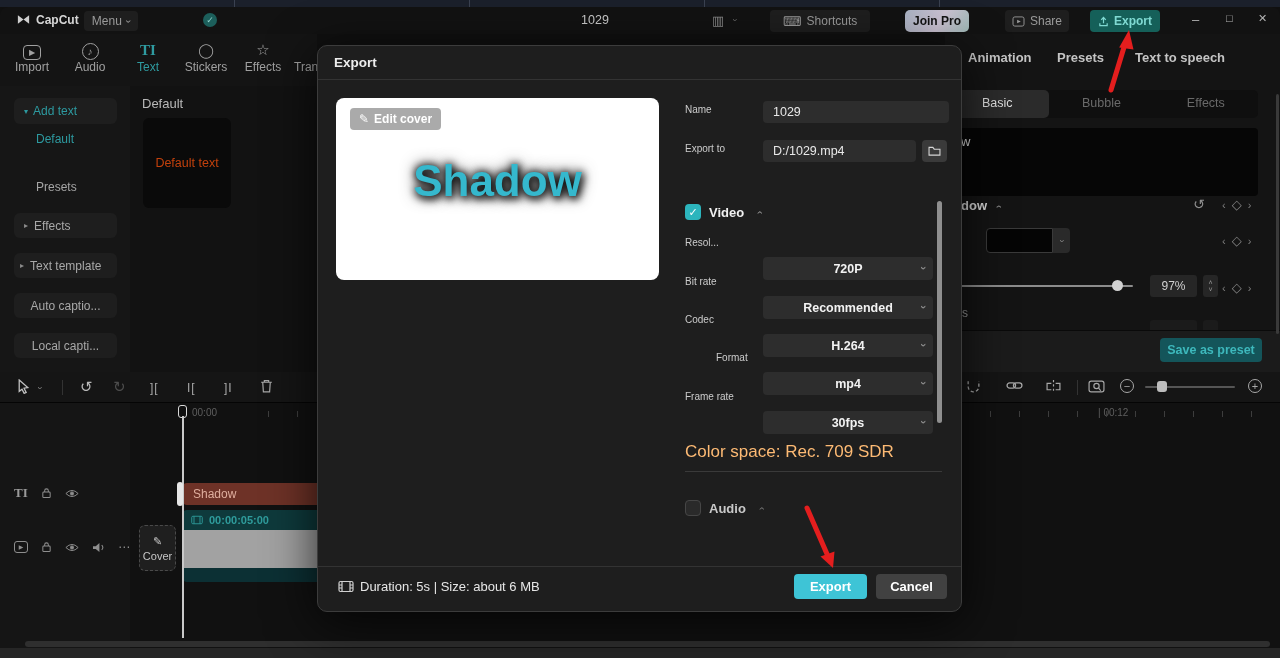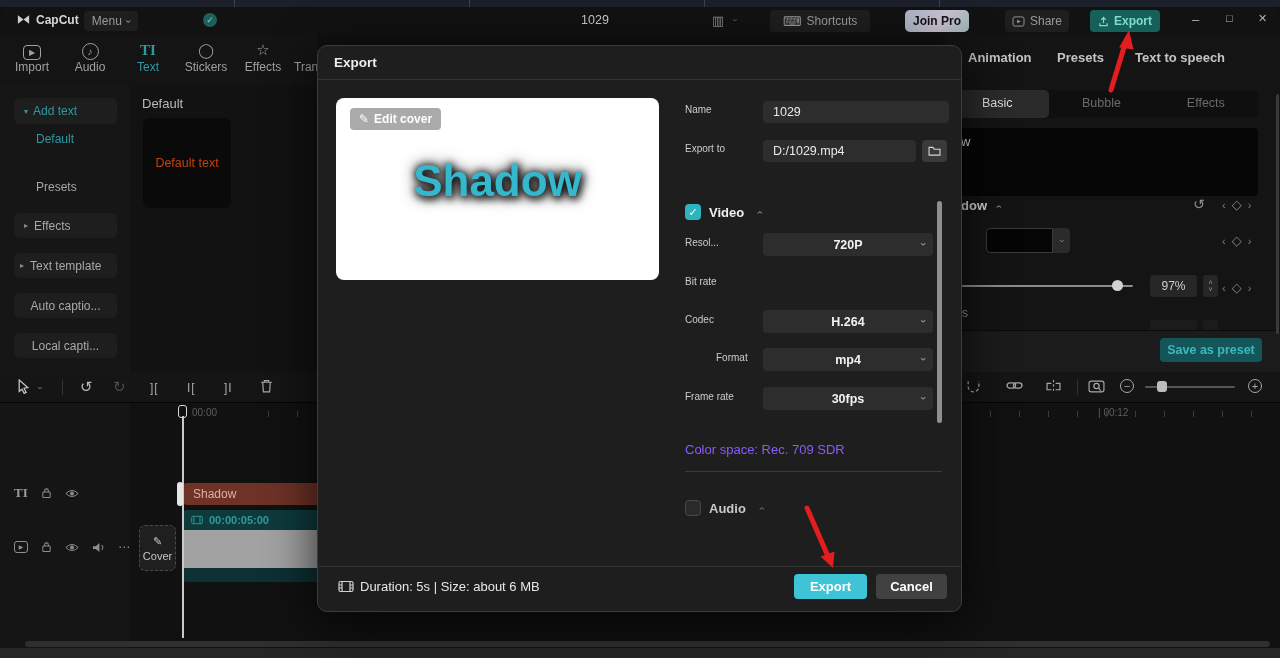--- a/index.html
+++ b/index.html
@@ -17,21 +17,21 @@
   
   #titlebar{left:0;top:7px;width:1280px;height:27px;background:#121212;border-radius:8px 8px 0 0;}
   .tbtn{background:#1e1e1e;border-radius:4px;color:#9a9a9a;font-size:12px;display:flex;align-items:center;justify-content:center;gap:5px;}
   
   .ltab{width:58px;text-align:center;color:#a0a0a0;font-size:12px;}
   .ltab .tico{height:20px;font-size:15px;line-height:20px;}
   .pill{background:#1e1e1e;border-radius:6px;color:#a8a8a8;font-size:12px;display:flex;align-items:center;padding:0 10px;}
   
   #dialog{left:317px;top:45px;width:645px;height:567px;background:#1e1e1e;border:1px solid #3c3c3c;border-radius:10px;box-shadow:0 10px 50px rgba(0,0,0,.75);z-index:50;}
   .dlabel{color:#cccccc;font-size:10px;}
-  .dd{background:#2d2d2d;border-radius:4px;height:23px;display:flex;align-items:center;justify-content:center;color:#f2f2f2;font-size:12.5px;font-weight:bold;position:absolute;width:170px;}
+  .dd{background:#2d2d2d;border-radius:4px;height:23px;display:flex;align-items:center;justify-content:center;color:#f2f2f2;font-size:12.5px;font-weight:bold;position:absolute;width:170px;margin-top:24px;}
   .dd .chev{position:absolute;right:7px;top:5px;font-size:11px;color:#8d8d8d;}
   .dinput{background:#2d2d2d;border:none;border-radius:4px;height:22px;color:#e8e8e8;font-size:12.5px;padding:0 10px;position:absolute;outline:none;}
   .kf{display:flex;gap:6px;align-items:center;color:#7f7f7f;font-size:11px;}
   .kf .d{font-size:13px;color:#8a8a8a;}
   .seg{flex:1;text-align:center;line-height:26px;font-size:12.5px;color:#6a6a6a;border-radius:5px;}
   .tickstrip{height:6px;background:repeating-linear-gradient(90deg,transparent 0 28px,#3d3d3d 28px 29px);}
   .trackicons{display:flex;gap:13px;align-items:center;color:#8e8e8e;}
 </style>
 </head>
 <body>
@@ -385,20 +385,24 @@
     <span class="abs" style="left:391px;top:159px;color:#f0f0f0;font-size:13px;font-weight:bold;">Video</span>
     <span class="abs chev-up" style="left:440px;top:161px;font-size:10px;">›</span>
 
     <span class="abs dlabel" style="left:367px;top:191px;">Resol...</span>
     <div class="dd" style="left:445px;top:187px;">
         <span>720P</span>
         <span class="chev">›</span>
       </div>
 
     <span class="abs dlabel" style="left:367px;top:230px;">Bit rate</span>
+    <div class="dd" style="left:445px;top:226px;">
+        <span>Recommended</span>
+        <span class="chev">›</span>
+      </div>
 
     <span class="abs dlabel" style="left:367px;top:268px;">Codec</span>
     <div class="dd" style="left:445px;top:264px;">
         <span>H.264</span>
         <span class="chev">›</span>
       </div>
 
     <span class="abs dlabel" style="left:367px;top:306px;margin-left:31px;">Format</span>
     <div class="dd" style="left:445px;top:302px;">
         <span>mp4</span>
@@ -406,21 +410,21 @@
       </div>
 
     <span class="abs dlabel" style="left:367px;top:345px;">Frame rate</span>
     <div class="dd" style="left:445px;top:341px;">
         <span>30fps</span>
         <span class="chev">›</span>
       </div>
 
     <div class="abs" style="left:619px;top:155px;width:5px;height:222px;background:#8f8f8f;border-radius:3px;"></div>
 
-    <span class="abs" style="left:367px;top:396px;color:#8b5cf6;font-size:13px;">Color space: Rec. 709 SDR</span>
+    <span class="abs" style="left:367px;top:396px;color:#fdba74;font-size:17px;">Color space: Rec. 709 SDR</span>
     <div class="abs" style="left:367px;top:425px;width:257px;height:1px;background:#3a3a3a;"></div>
 
     <div class="abs" style="left:367px;top:454px;width:16px;height:16px;background:#2a2a2a;border:1px solid #464646;border-radius:4px;"></div>
     <span class="abs" style="left:391px;top:455px;color:#c9c9c9;font-size:13px;font-weight:bold;">Audio</span>
     <span class="abs chev-up" style="left:442px;top:457px;font-size:10px;color:#777;">›</span>
 
     <div class="abs" style="left:0;top:520px;width:643px;height:1px;background:#333;"></div>
     <span class="abs" style="left:20px;top:534px;color:#d0d0d0;">
       <svg width="16" height="13" viewBox="0 0 16 12" stroke="currentColor" fill="none" stroke-width="1.2">
           <rect x="1" y="1" width="14" height="10" rx="1.5"></rect>

